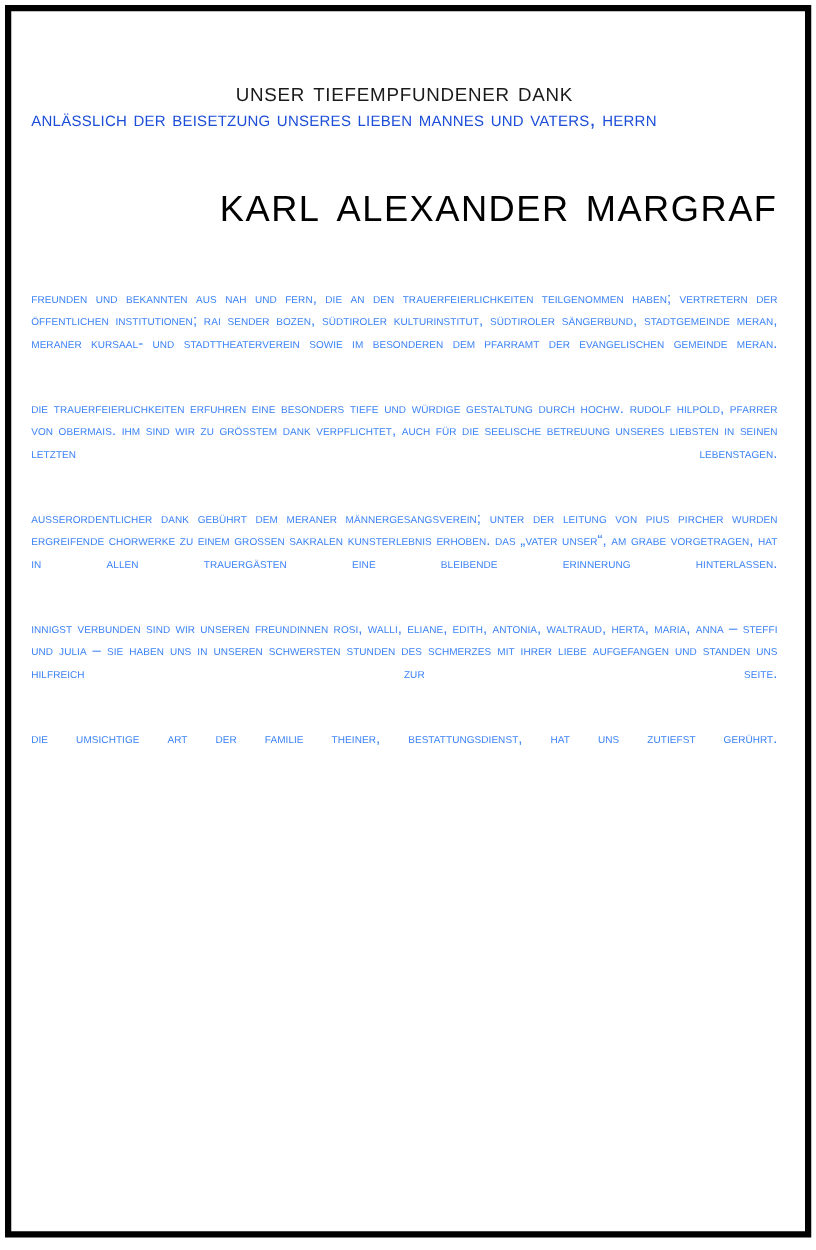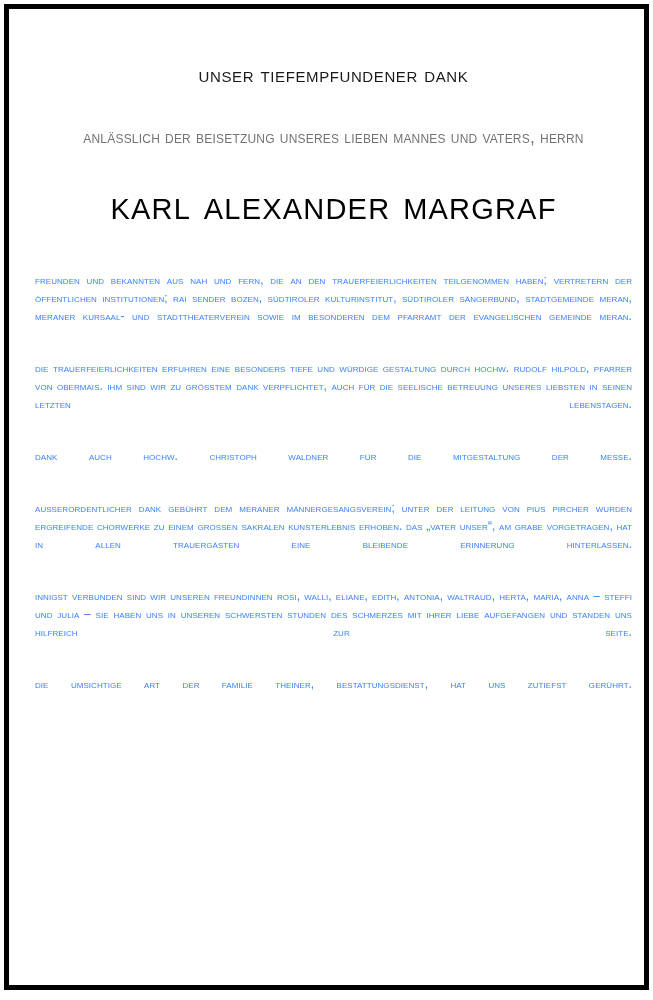--- a/index.html
+++ b/index.html
@@ -22,21 +22,21 @@
     position: absolute;
     left: 4px;
     top: 4px;
     width: 645px;
     height: 986px;
     border: 5px solid #000000;
     box-sizing: border-box;
   }
   .inner {
     position: absolute;
-    left: 26px;
+    left: 16px;
     top: 12px;
     width: 597px;
     height: 962px;
     box-sizing: border-box;
   }
 
   
   .sc {
     font-variant: small-caps;
     text-transform: lowercase;
@@ -44,29 +44,28 @@
 
   .title {
     text-align: center;
     font-size: 21px;
     letter-spacing: 0.6px;
     color: #1a1a1a;
     margin-top: 42px;
     line-height: 1.1;
   }
   .subtitle {
-    text-align: center;
+    text-align: left;
     font-size: 17.5px;
     letter-spacing: 0.2px;
-    color: #737373;
-    margin-top: 42px;
+    color: #1d4ed8;
     line-height: 1.1;
   }
   .deceased-name {
-    text-align: center;
+    text-align: right;
     font-size: 42px;
     letter-spacing: 1.2px;
     color: #000000;
     margin-top: 36px;
     line-height: 1.05;
     white-space: nowrap;
   }
 
   .body-block {
     margin-top: 44px;
@@ -100,21 +99,20 @@
 
       <div class="title sc">Unser tiefempfundener Dank</div>
 
       <div class="subtitle sc">anlässlich der Beisetzung unseres lieben Mannes und Vaters, Herrn</div>
 
       <div class="deceased-name sc">Karl Alexander Margraf</div>
 
       <div class="body-block">
         <p class="para sc">Freunden und Bekannten aus nah und fern, die an den Trauerfeierlichkeiten teilgenommen haben; Vertretern der öffentlichen Institutionen; RAI Sender Bozen, Südtiroler Kulturinstitut, Südtiroler Sängerbund, Stadtgemeinde Meran, Meraner Kursaal- und Stadttheaterverein sowie im Besonderen dem Pfarramt der Evangelischen Gemeinde Meran.</p>
         <p class="para sc">Die Trauerfeierlichkeiten erfuhren eine besonders tiefe und würdige Gestaltung durch Hochw. Rudolf Hilpold, Pfarrer von Obermais. Ihm sind wir zu grösstem Dank verpflichtet, auch für die seelische Betreuung unseres Liebsten in seinen letzten Lebenstagen.</p>
-        <p class="para sc">Dank auch Hochw. Christoph Waldner für die Mitgestaltung der Messe.</p>
         <p class="para sc">Ausserordentlicher Dank gebührt dem Meraner Männergesangsverein; unter der Leitung von Pius Pircher wurden ergreifende Chorwerke zu einem grossen sakralen Kunsterlebnis erhoben. Das „Vater unser“, am Grabe vorgetragen, hat in allen Trauergästen eine bleibende Erinnerung hinterlassen.</p>
         <p class="para sc">Innigst verbunden sind wir unseren Freundinnen Rosi, Walli, Eliane, Edith, Antonia, Waltraud, Herta, Maria, Anna – Steffi und Julia – sie haben uns in unseren schwersten Stunden des Schmerzes mit ihrer Liebe aufgefangen und standen uns hilfreich zur Seite.</p>
         <p class="para sc">Die umsichtige Art der Familie Theiner, Bestattungsdienst, hat uns zutiefst gerührt.</p>
 
       </div>
 
     </div>
   </div>
 </div>
 

